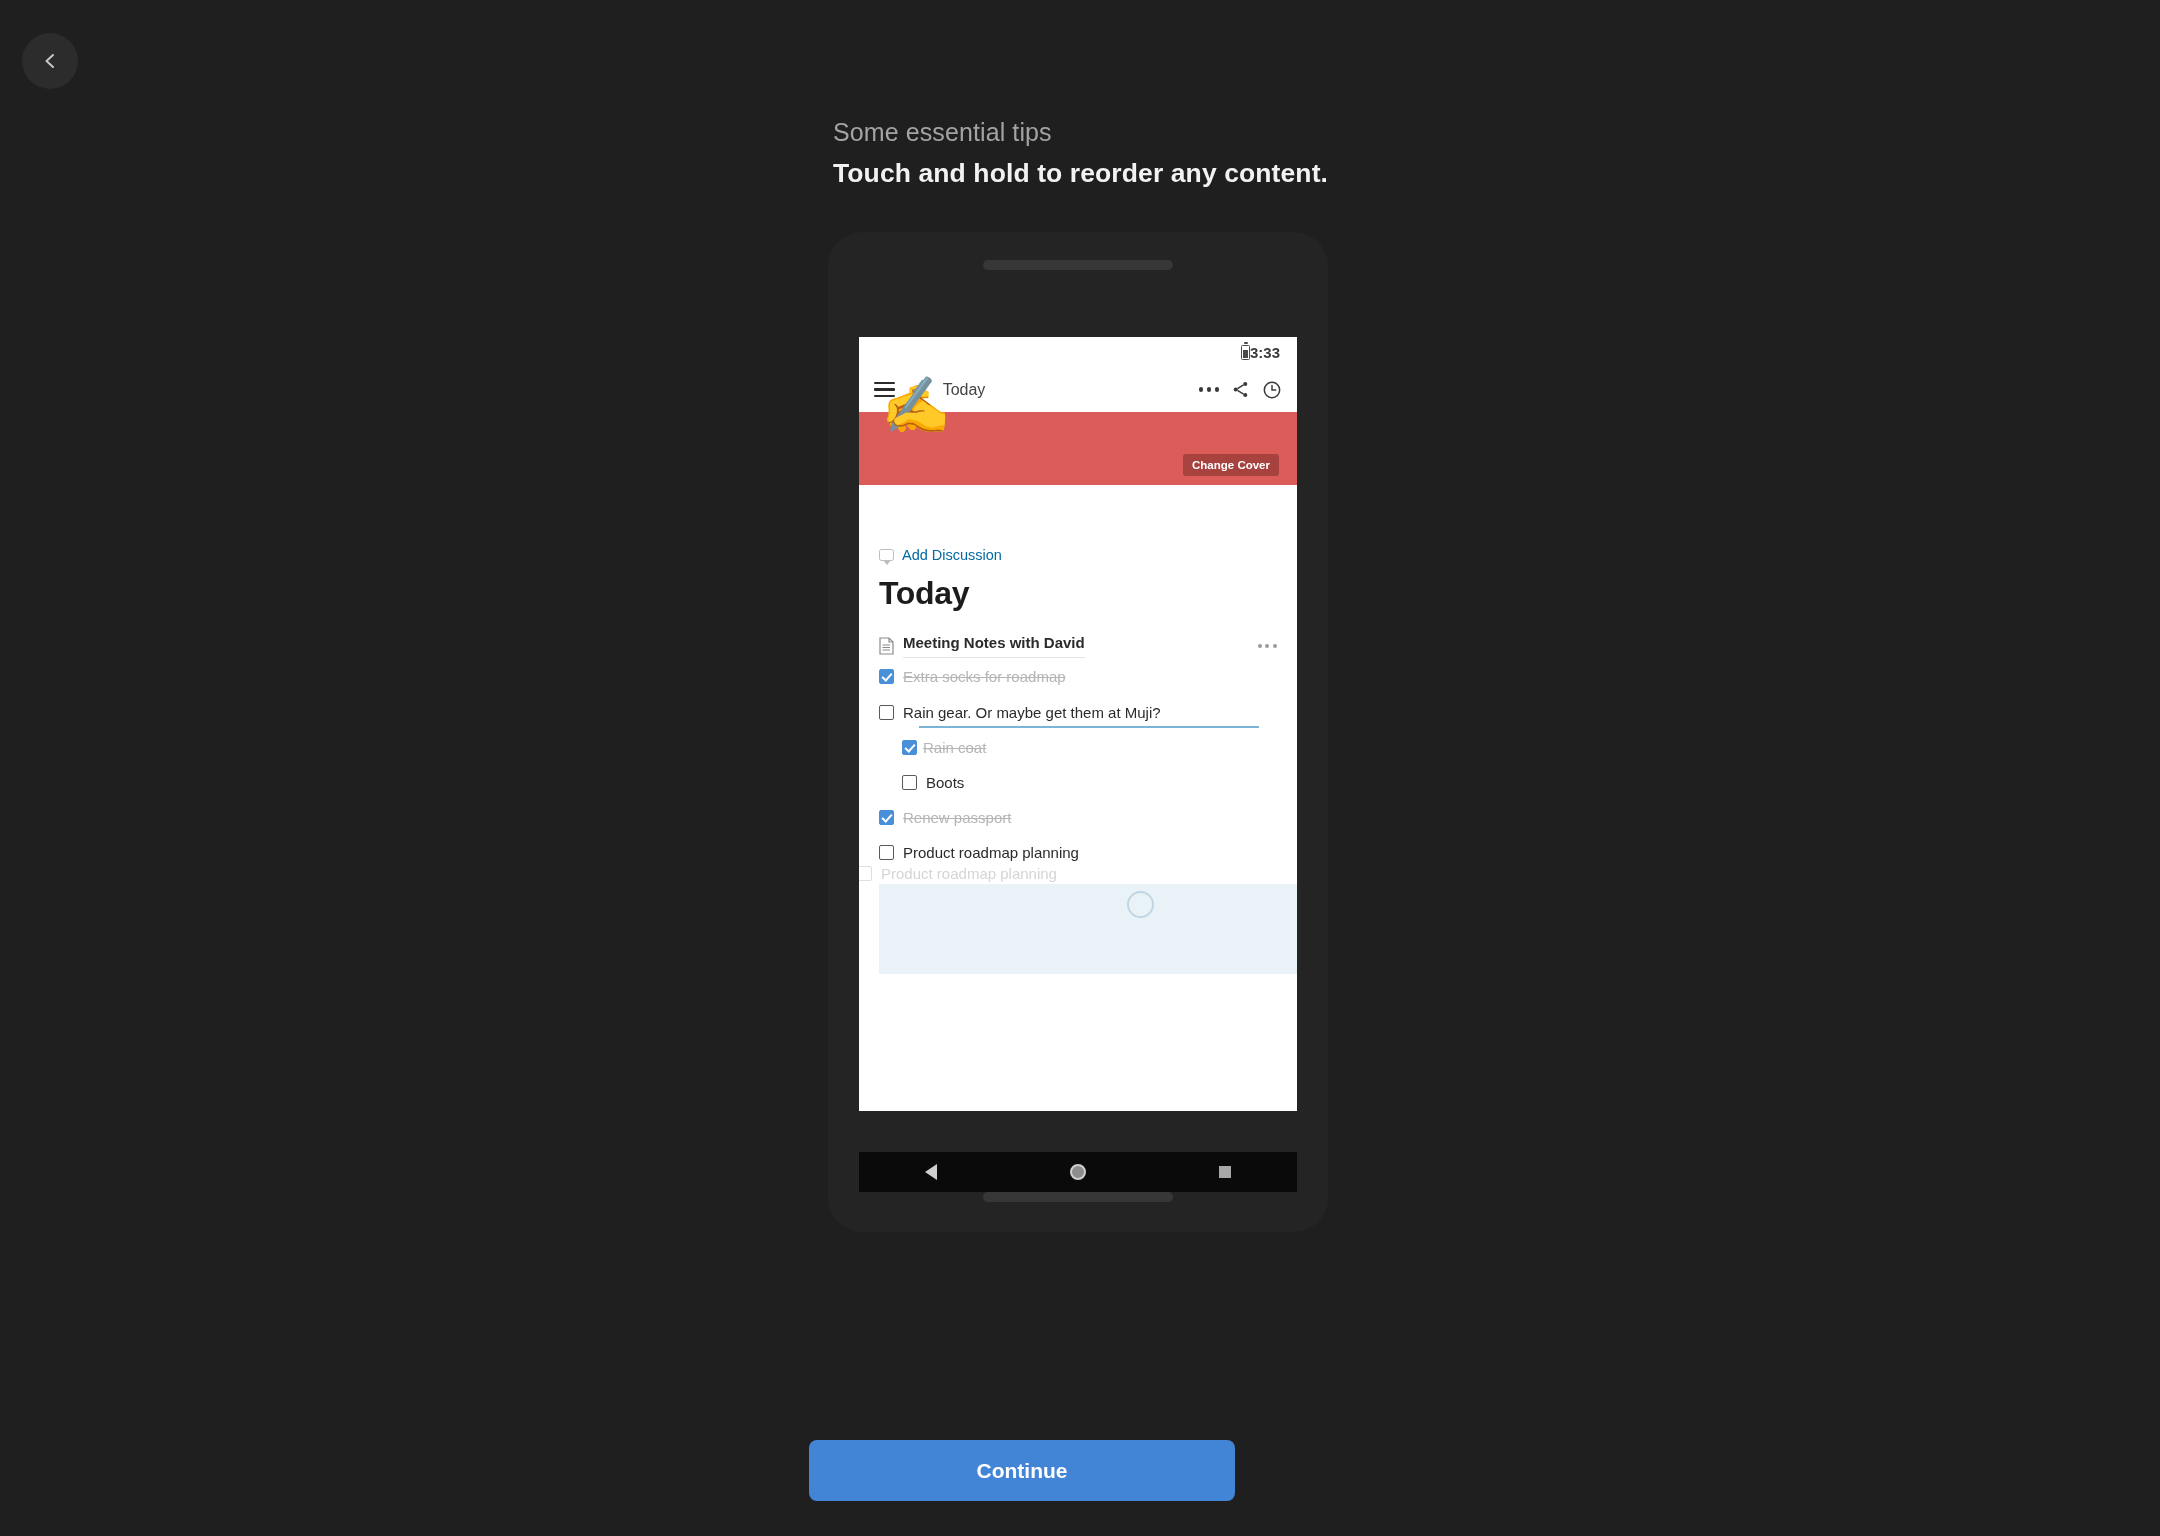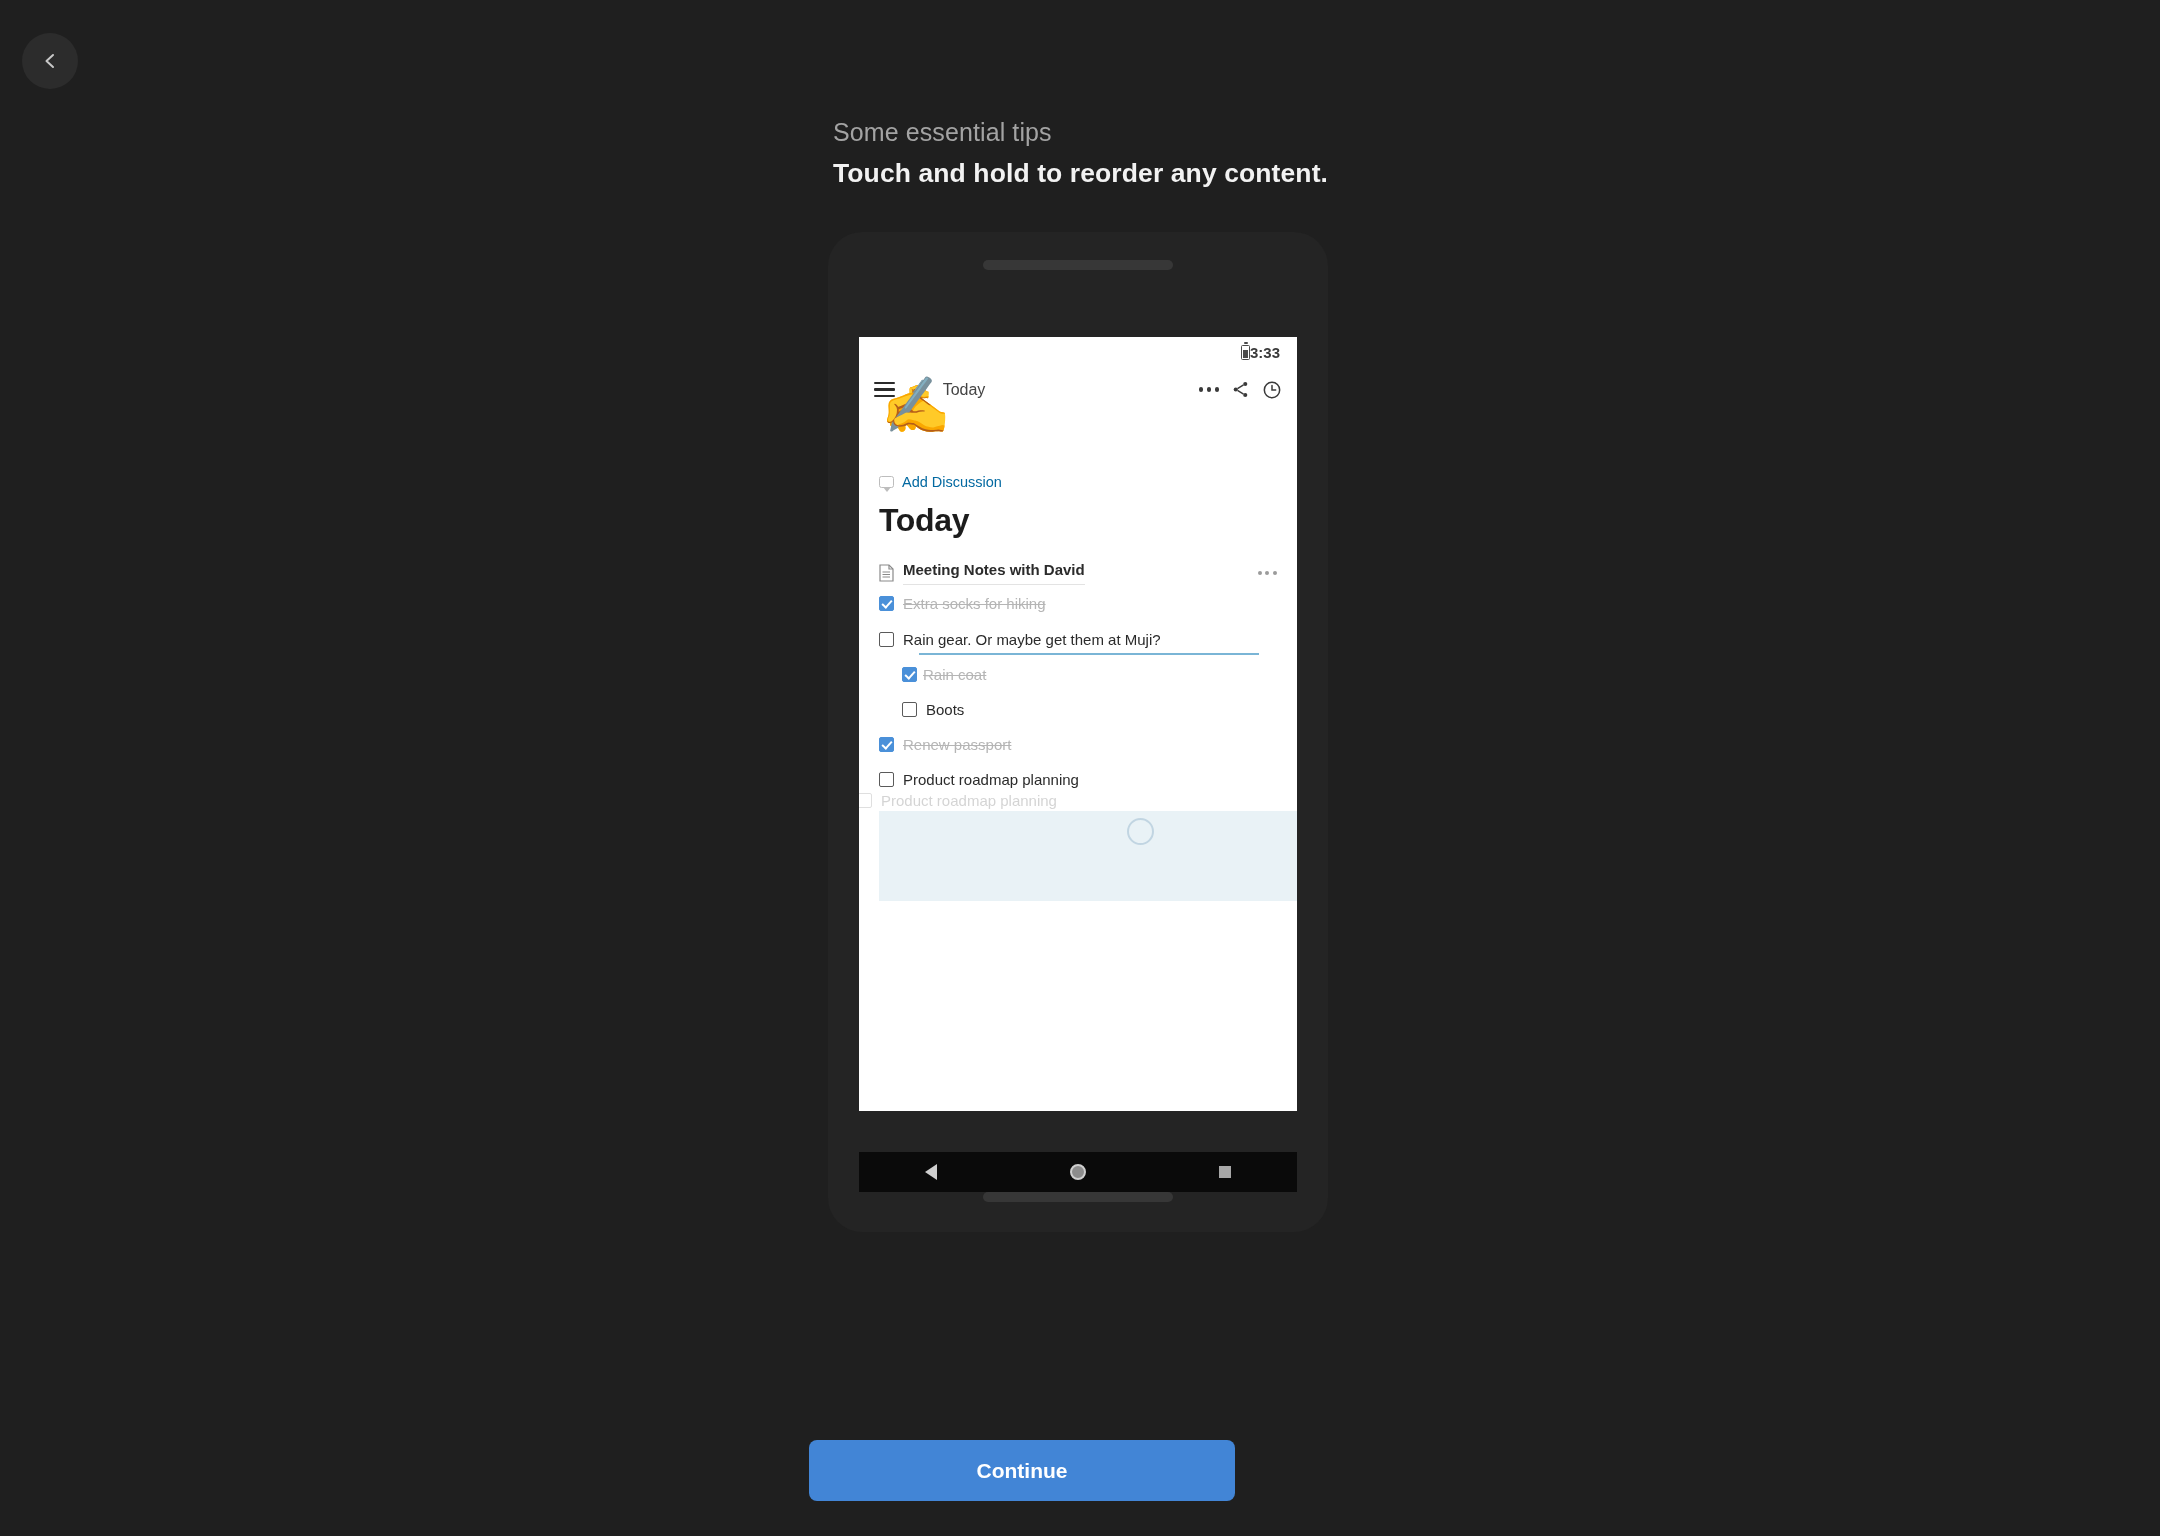--- a/index.html
+++ b/index.html
@@ -232,20 +232,23 @@
         </svg>
       </div>
       <div class="ic">
         <svg width="20" height="20" viewBox="0 0 24 24">
           <circle cx="12" cy="12" r="9.2" fill="none" stroke="#3a3a3a" stroke-width="1.8"></circle>
           <polyline points="12,6.5 12,12 16.4,12" fill="none" stroke="#3a3a3a" stroke-width="1.8" stroke-linecap="round"></polyline>
         </svg>
       </div>
     </div>
 
+    <div class="cover">
+      <div class="change-cover">Change Cover</div>
+    </div>
     <div class="doc-emoji">✍️</div>
 
     <div class="doc-body">
 
       <div class="add-disc">
         <div class="bubble"></div>
         <span>Add Discussion</span>
       </div>
 
       <div class="doc-title">Today</div>
@@ -267,21 +270,21 @@
             <b></b>
         </span>
       </div>
 
       <div class="dropzone"></div>
 
       <div class="droplist">
 
         <div class="todo" style="margin-top:6px">
           <span class="cb checked"></span>
-          <span class="txt done">Extra socks for hiking</span>
+          <span class="txt done">Extra socks for roadmap</span>
         </div>
 
         <div class="todo" style="margin-top:11px; position:relative;text-align:right;">
           <span class="cb"></span>
           <span class="txt">Rain gear. Or maybe get them at Muji?</span>
           <span class="drop-line"></span>
         </div>
 
         <div class="todo" style="margin-left:23px; margin-top:10px;gap:6px;">
           <span class="cb checked"></span>

